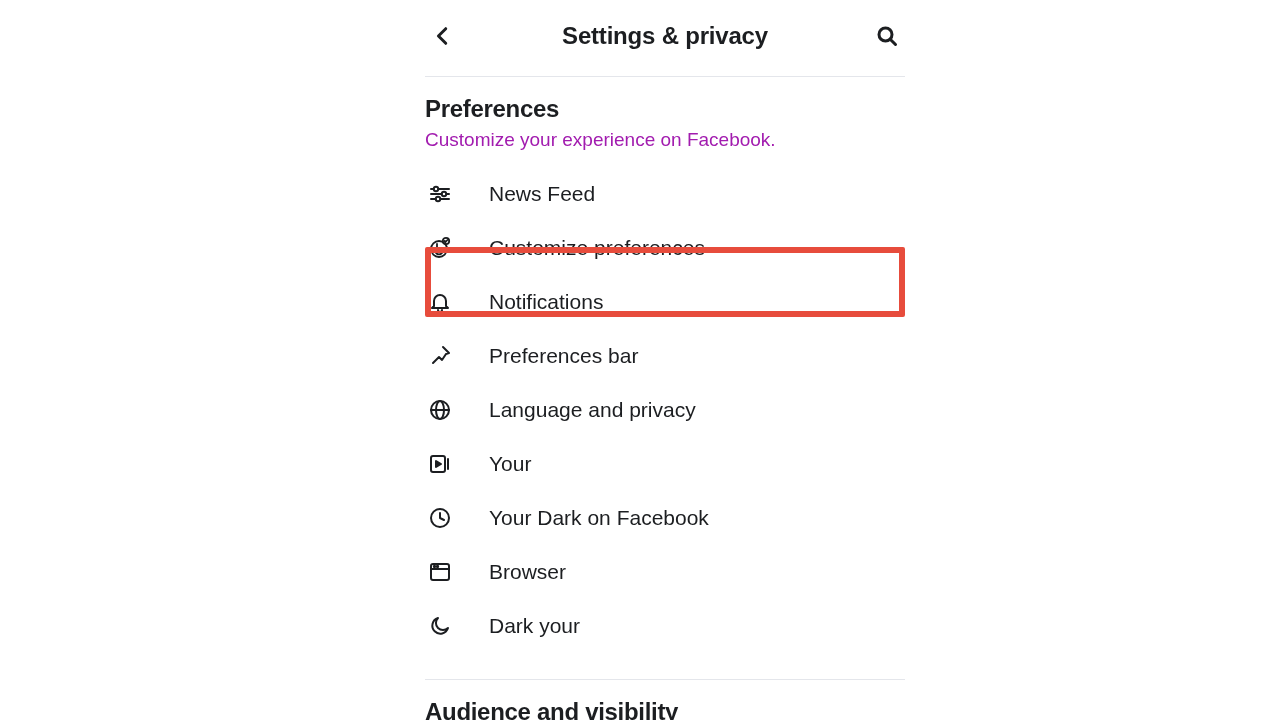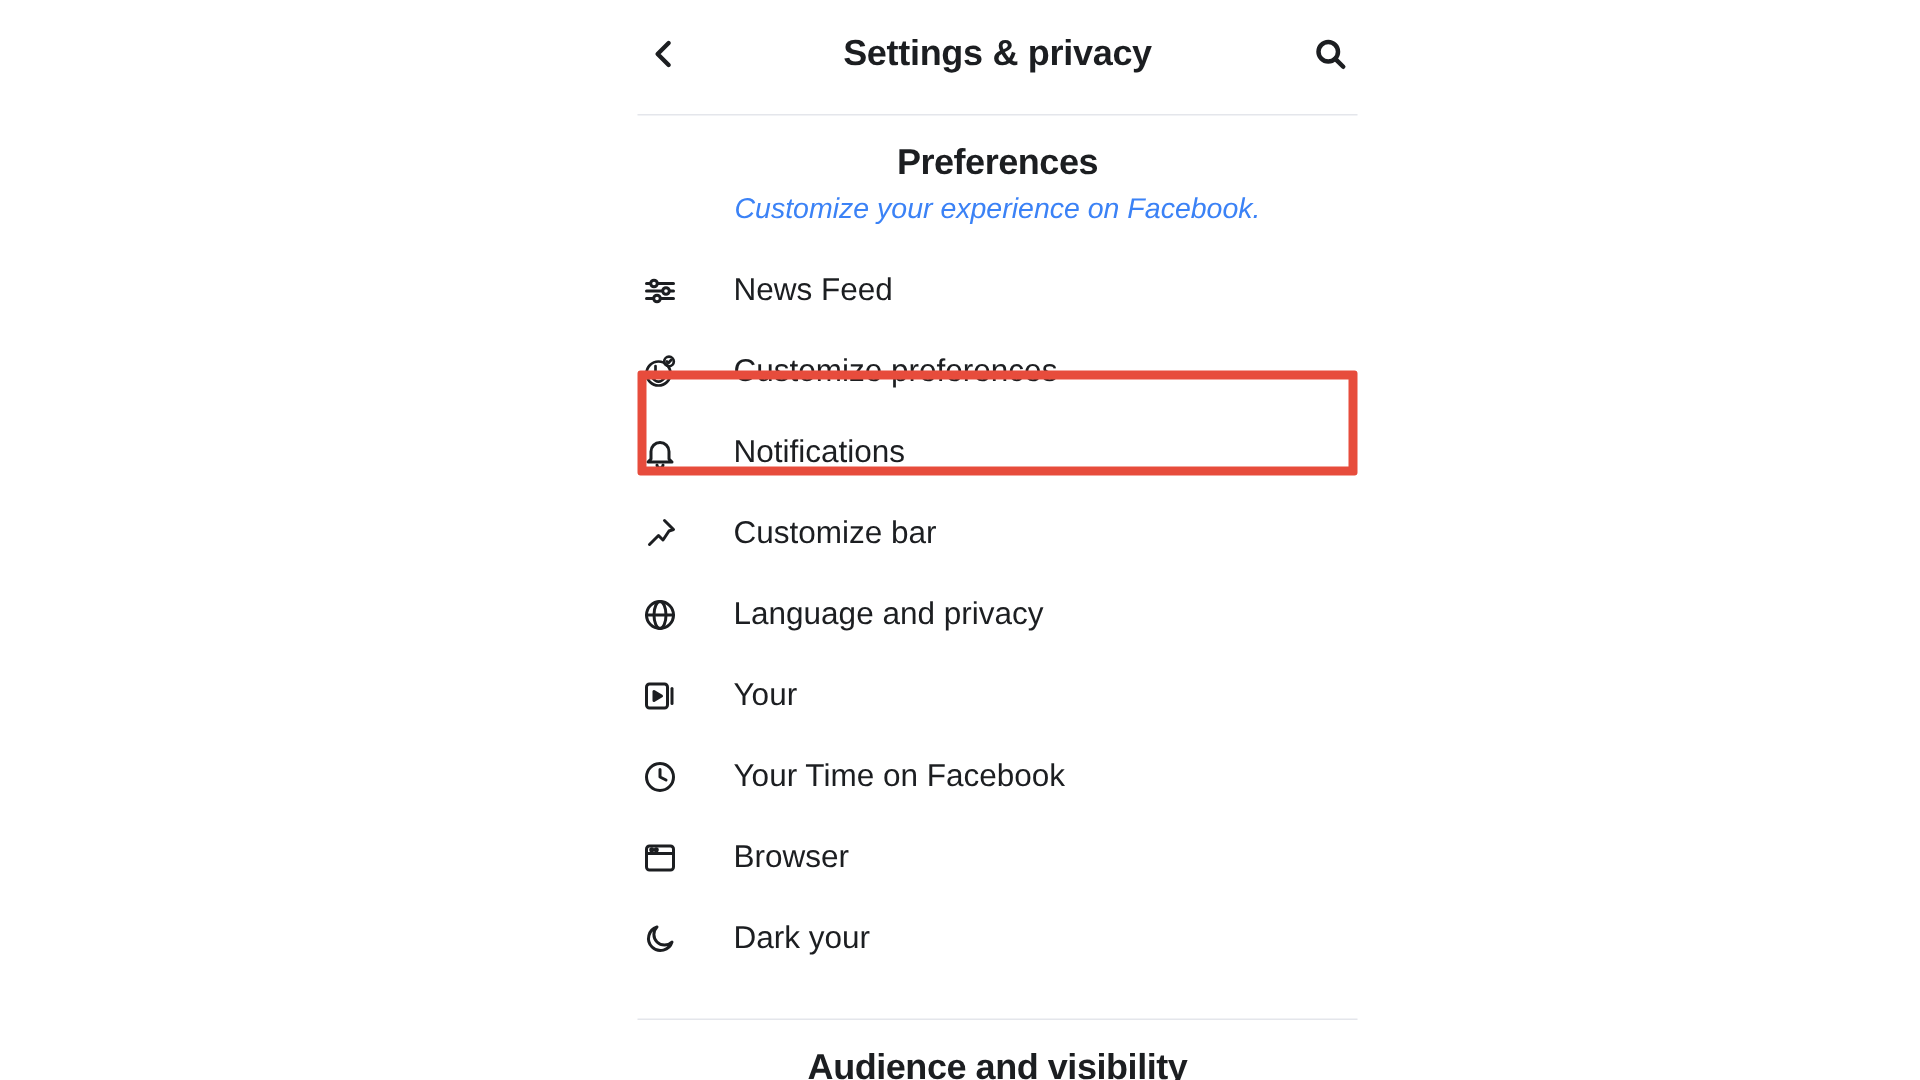--- a/index.html
+++ b/index.html
@@ -3,23 +3,23 @@
 <meta charset="utf-8">
 <style>
   * { box-sizing: border-box; margin: 0; padding: 0; }
   html, body { width: 1280px; height: 720px; background: #fff; font-family: -apple-system, BlinkMacSystemFont, "Segoe UI", Helvetica, Arial, sans-serif; color: #1c1e21; overflow: hidden; }
   .page { width: 1280px; height: 609px; position: relative; padding-left: 40px; }
   .panel { position: absolute; left: 425px; top: 0; width: 480px; }
   .header { display: flex; align-items: center; justify-content: space-between; padding: 18px 0 22px 0; }
   .header .title { font-size: 24px; font-weight: 700; letter-spacing: -0.2px; }
   .icon-btn { width: 36px; height: 36px; display: flex; align-items: center; justify-content: center; cursor: pointer; }
   .divider { height: 1px; background: #e4e6eb; width: 100%; }
-  .section { padding: 18px 0 2px 0; text-align: center; }
+  .section { padding: 18px 0 2px 0; }
   .section-title { font-size: 24px; font-weight: 800; letter-spacing: -0.3px; margin-bottom: 4px; }
-  .section-sub { font-size: 19px; color: #3b82f6; line-height: 1.35; font-style: italic; }
+  .section-sub { font-size: 19px; color: #a21caf; line-height: 1.35; }
   .items { padding-top: 14px; }
   .item { display: flex; align-items: center; gap: 36px; padding: 14px 2px 14px 2px; cursor: pointer; }
   .item .icon { width: 26px; height: 26px; display: flex; align-items: center; justify-content: center; flex: 0 0 26px; }
   .item .label { font-size: 21px; font-weight: 500; }
   .gap { height: 24px; }
   .highlight { position: absolute; border: 6px solid #e74c3c; border-radius: 2px; pointer-events: none; }
   svg { display: block; }
 </style>
 </head>
 <body>
@@ -91,21 +91,21 @@
           </span>
           <span class="label">Notifications</span>
         </div>
 
         <div class="item">
           <span class="icon">
             <svg width="24" height="24" viewBox="0 0 24 24" fill="none" stroke="#1c1e21" stroke-width="2" stroke-linecap="round" stroke-linejoin="round">
               <path d="M15 3 l6 6 -3 1 -4 6 -3-3 -6 6 M11 13 l-6 6"></path>
             </svg>
           </span>
-          <span class="label">Customize bar</span>
+          <span class="label">Preferences bar</span>
         </div>
 
         <div class="item">
           <span class="icon">
             <svg width="24" height="24" viewBox="0 0 24 24" fill="none" stroke="#1c1e21" stroke-width="2" stroke-linecap="round">
               <circle cx="12" cy="12" r="9"></circle>
               <ellipse cx="12" cy="12" rx="4" ry="9"></ellipse>
               <line x1="3" y1="12" x2="21" y2="12"></line>
             </svg>
           </span>
@@ -123,21 +123,21 @@
           <span class="label">Your</span>
         </div>
 
         <div class="item">
           <span class="icon">
             <svg width="24" height="24" viewBox="0 0 24 24" fill="none" stroke="#1c1e21" stroke-width="2" stroke-linecap="round" stroke-linejoin="round">
               <circle cx="12" cy="12" r="9"></circle>
               <polyline points="12 7 12 12 16 14"></polyline>
             </svg>
           </span>
-          <span class="label">Your Time on Facebook</span>
+          <span class="label">Your Dark on Facebook</span>
         </div>
 
         <div class="item">
           <span class="icon">
             <svg width="24" height="24" viewBox="0 0 24 24" fill="none" stroke="#1c1e21" stroke-width="2" stroke-linecap="round">
               <rect x="3" y="4" width="18" height="16" rx="2"></rect>
               <line x1="3" y1="9" x2="21" y2="9"></line>
               <circle cx="6.5" cy="6.5" r="0.7" fill="#1c1e21"></circle>
               <circle cx="9.5" cy="6.5" r="0.7" fill="#1c1e21"></circle>
             </svg>

